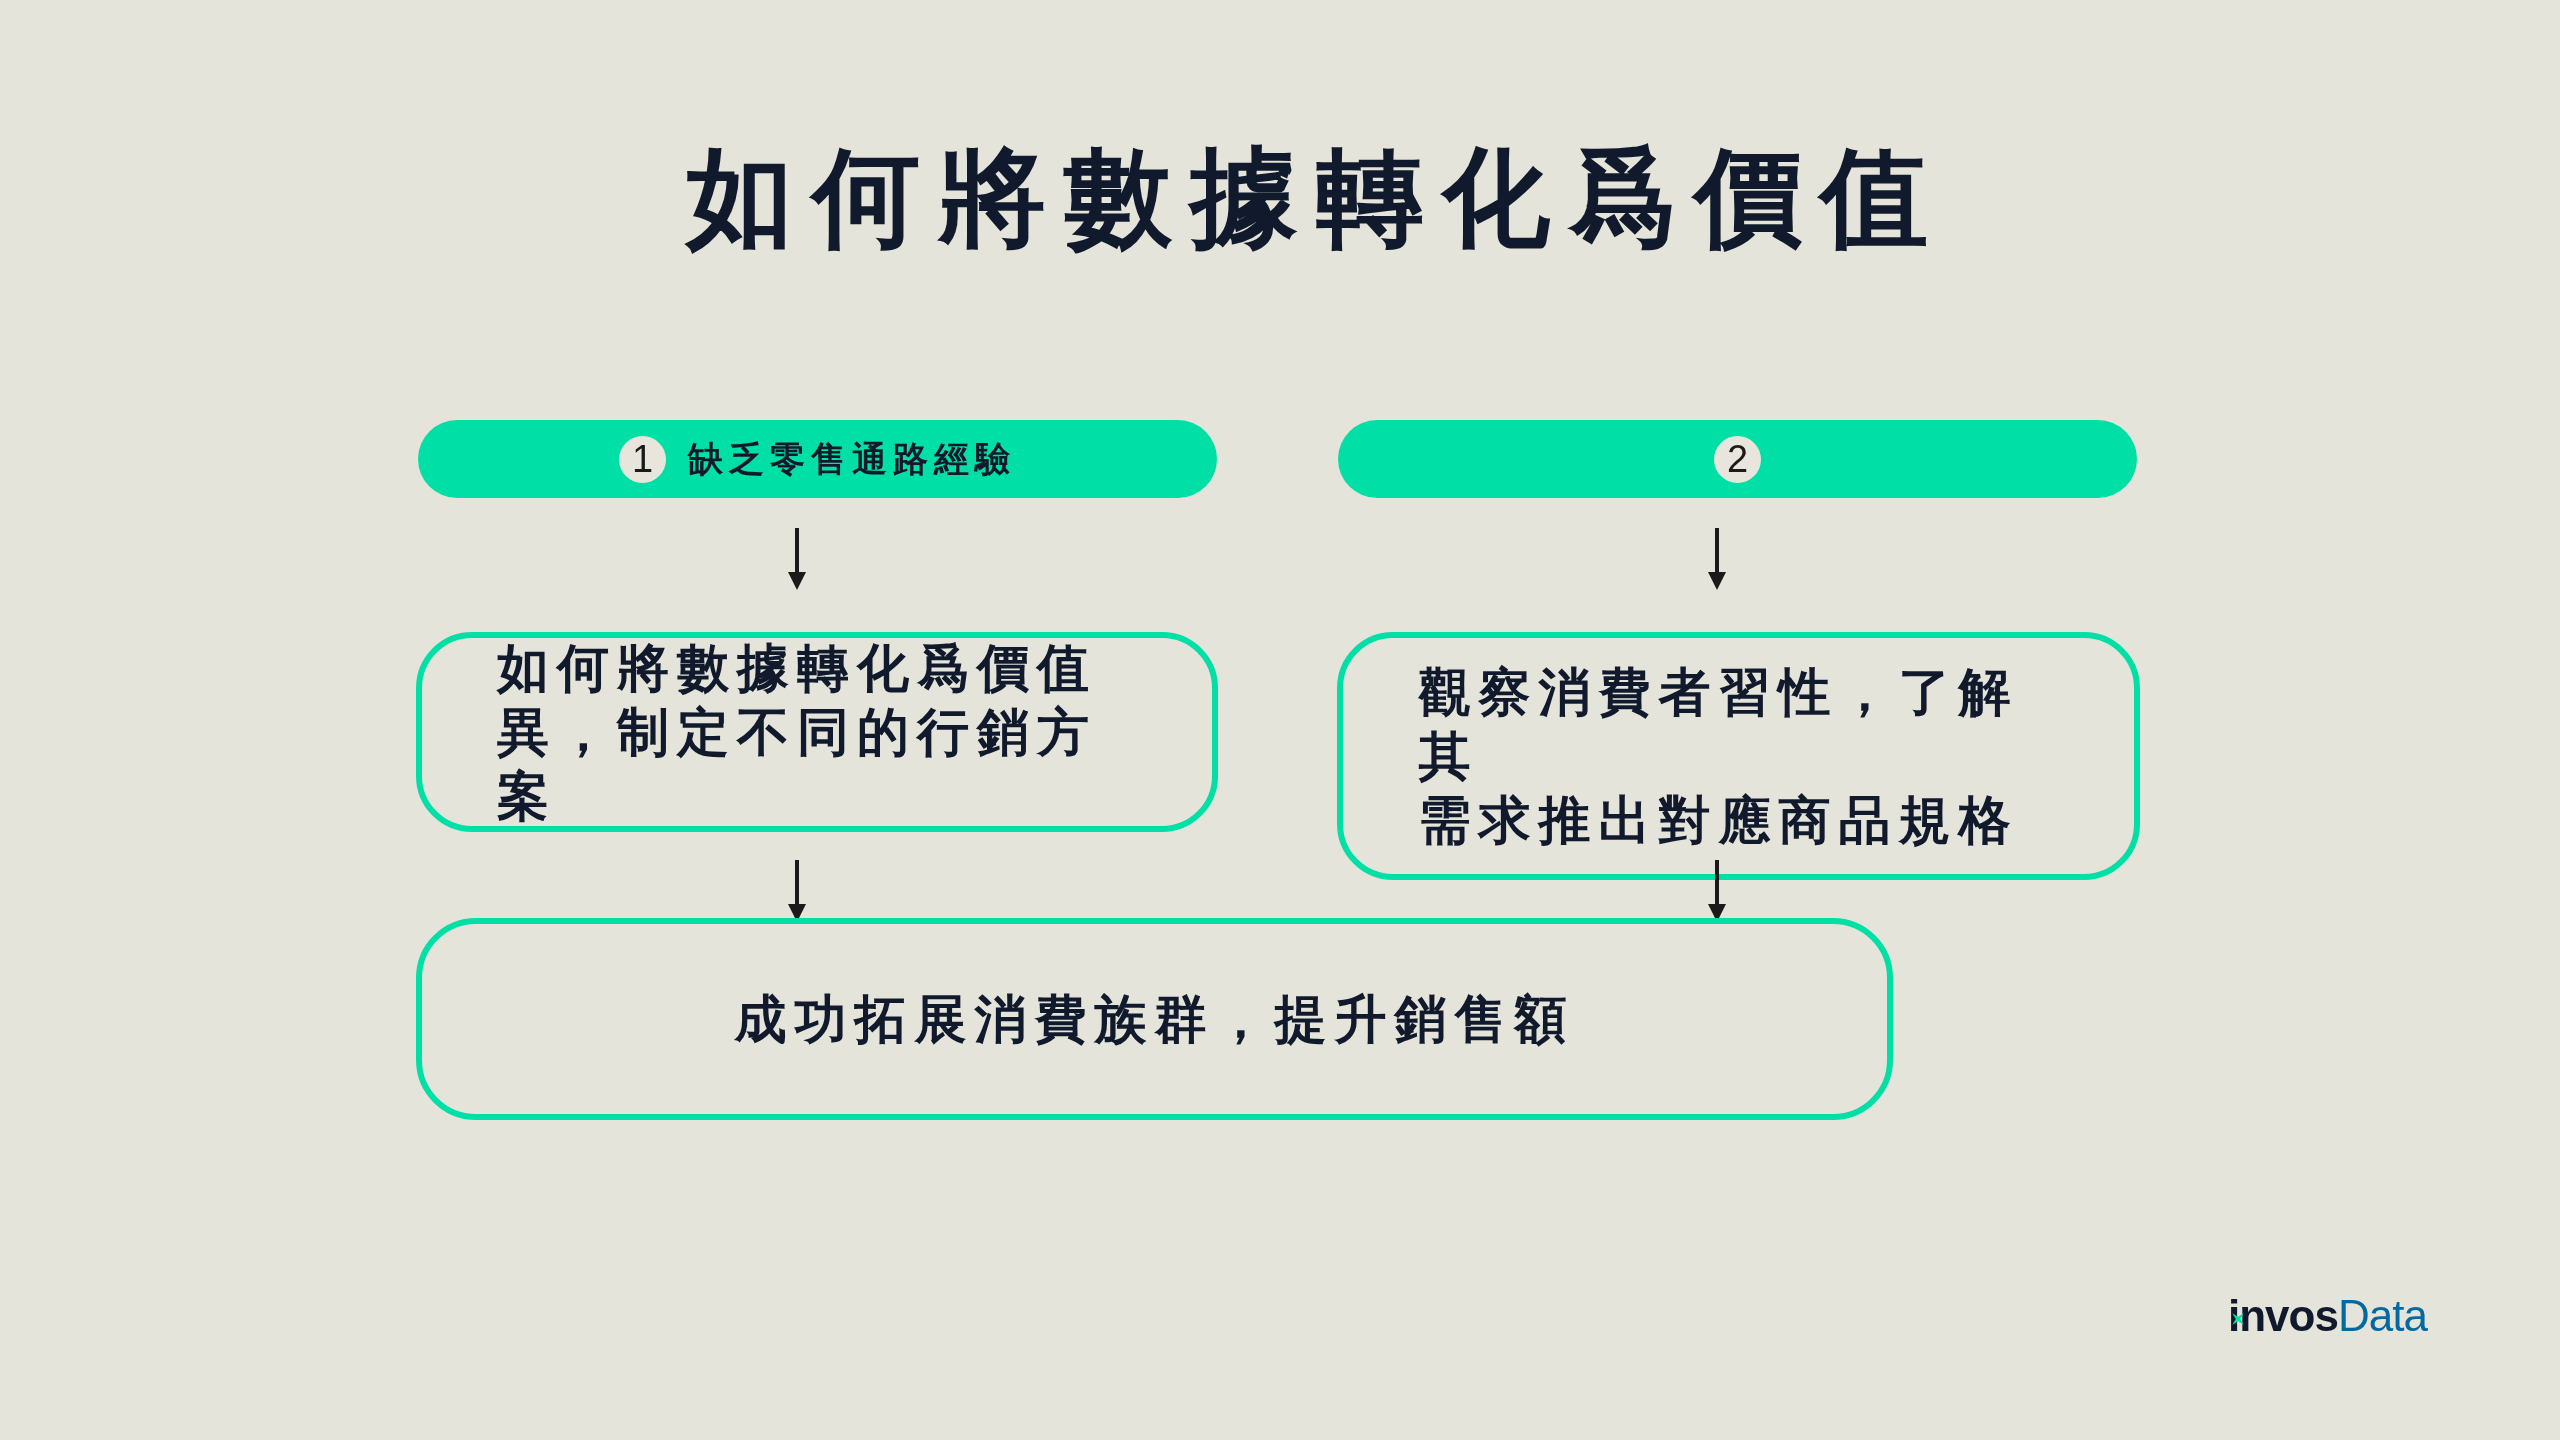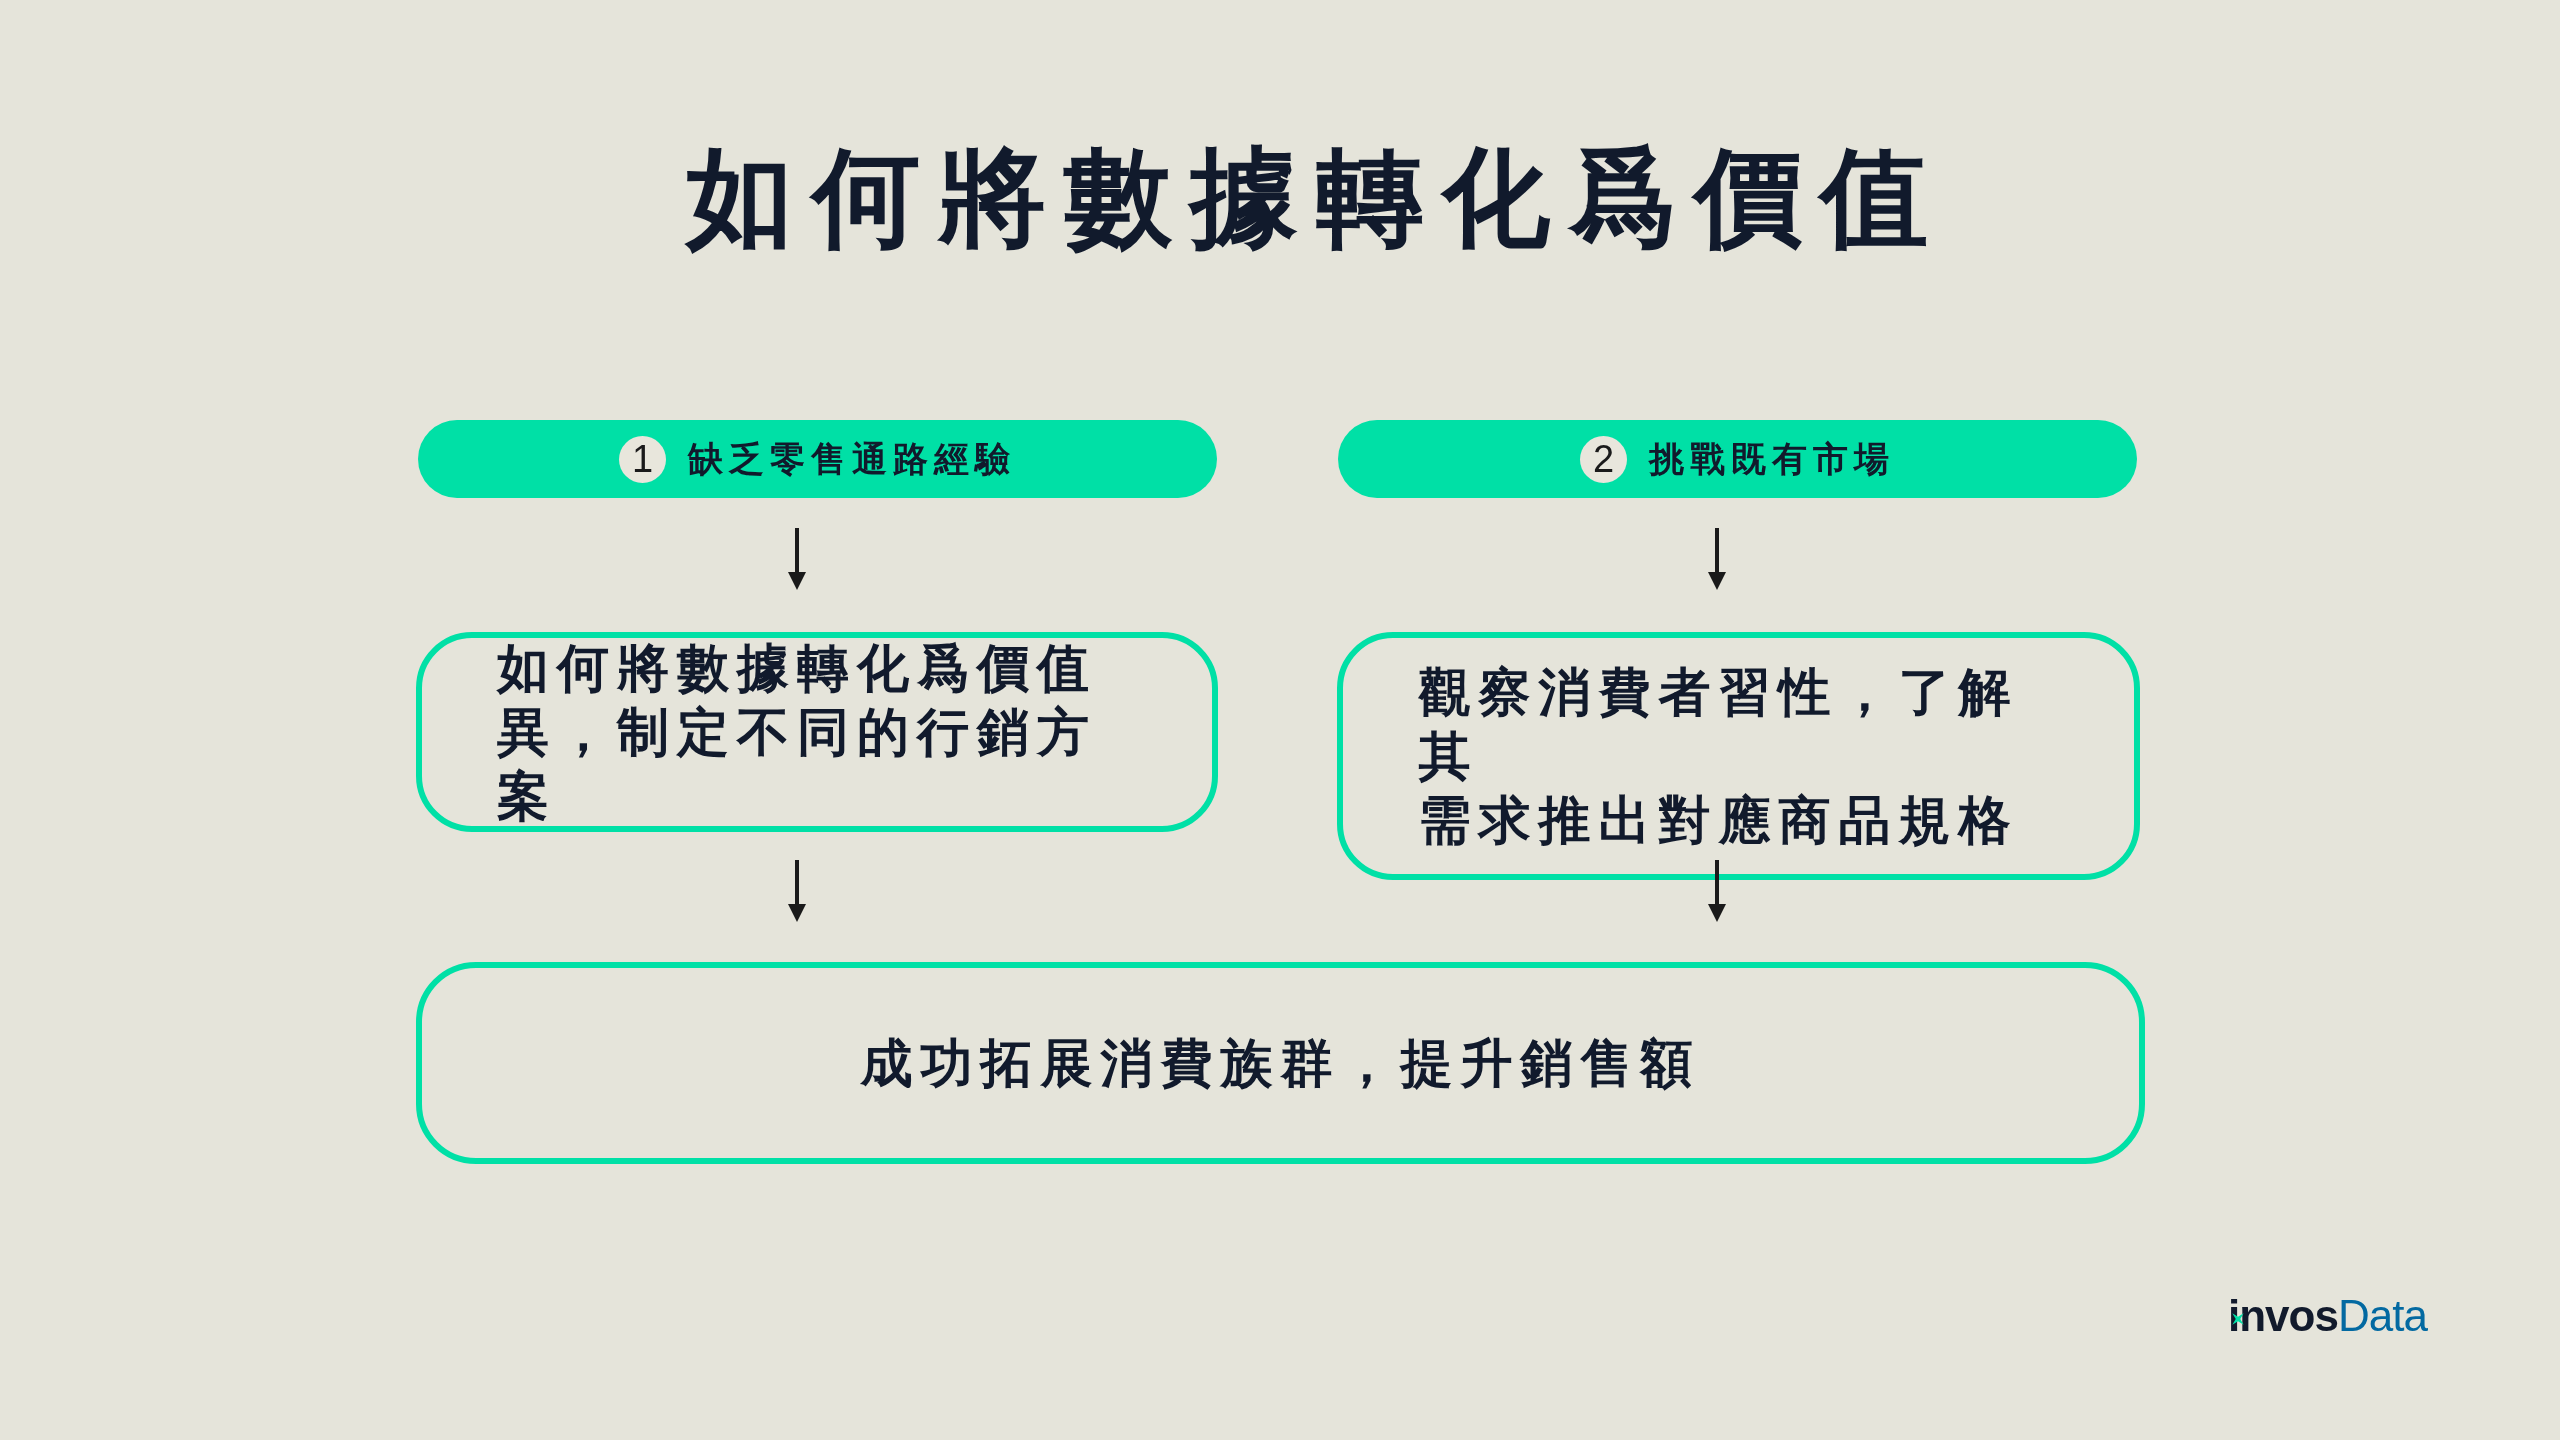--- a/index.html
+++ b/index.html
@@ -70,21 +70,21 @@
       position: absolute;
       box-sizing: border-box;
       border: 6px solid #00e0a6;
       border-radius: 56px;
       display: flex;
       align-items: center;
       justify-content: center;
     }
     .box.mid-left { left: 416px; top: 632px; width: 802px; height: 200px; }
     .box.mid-right { left: 1337px; top: 632px; width: 803px; height: 248px; }
-    .box.bottom { left: 416px; top: 962px; width: 1729px; height: 202px; border-radius: 60px; }
+    .box.bottom { left: 416px; top: 918px; width: 1477px; height: 202px; border-radius: 60px; }
     .box-text {
       font-size: 52px;
       font-weight: bold;
       letter-spacing: 8px;
       line-height: 64px;
       color: #111a2c;
       width: 640px;
       text-align: left;
     }
     .box.bottom .box-text {
@@ -123,21 +123,20 @@
 
 <div class="title">如何將數據轉化爲價值</div>
 
 <div class="pill left">
   <div class="num-circle">1</div>
   <div class="pill-label">缺乏零售通路經驗</div>
 </div>
 
 <div class="pill right">
   <div class="num-circle">2</div>
-  <div class="pill-label">挑戰既有市場</div>
 </div>
 
 <div class="arrow" style="left:787px; top:528px;">
   <svg width="20" height="62" viewBox="0 0 20 62">
       <rect x="8" y="0" width="4" height="46" fill="#1a1a1a"></rect>
       <polygon points="1,44 19,44 10,62" fill="#1a1a1a"></polygon>
     </svg>
 </div>
 <div class="arrow" style="left:1707px; top:528px;">
   <svg width="20" height="62" viewBox="0 0 20 62">

